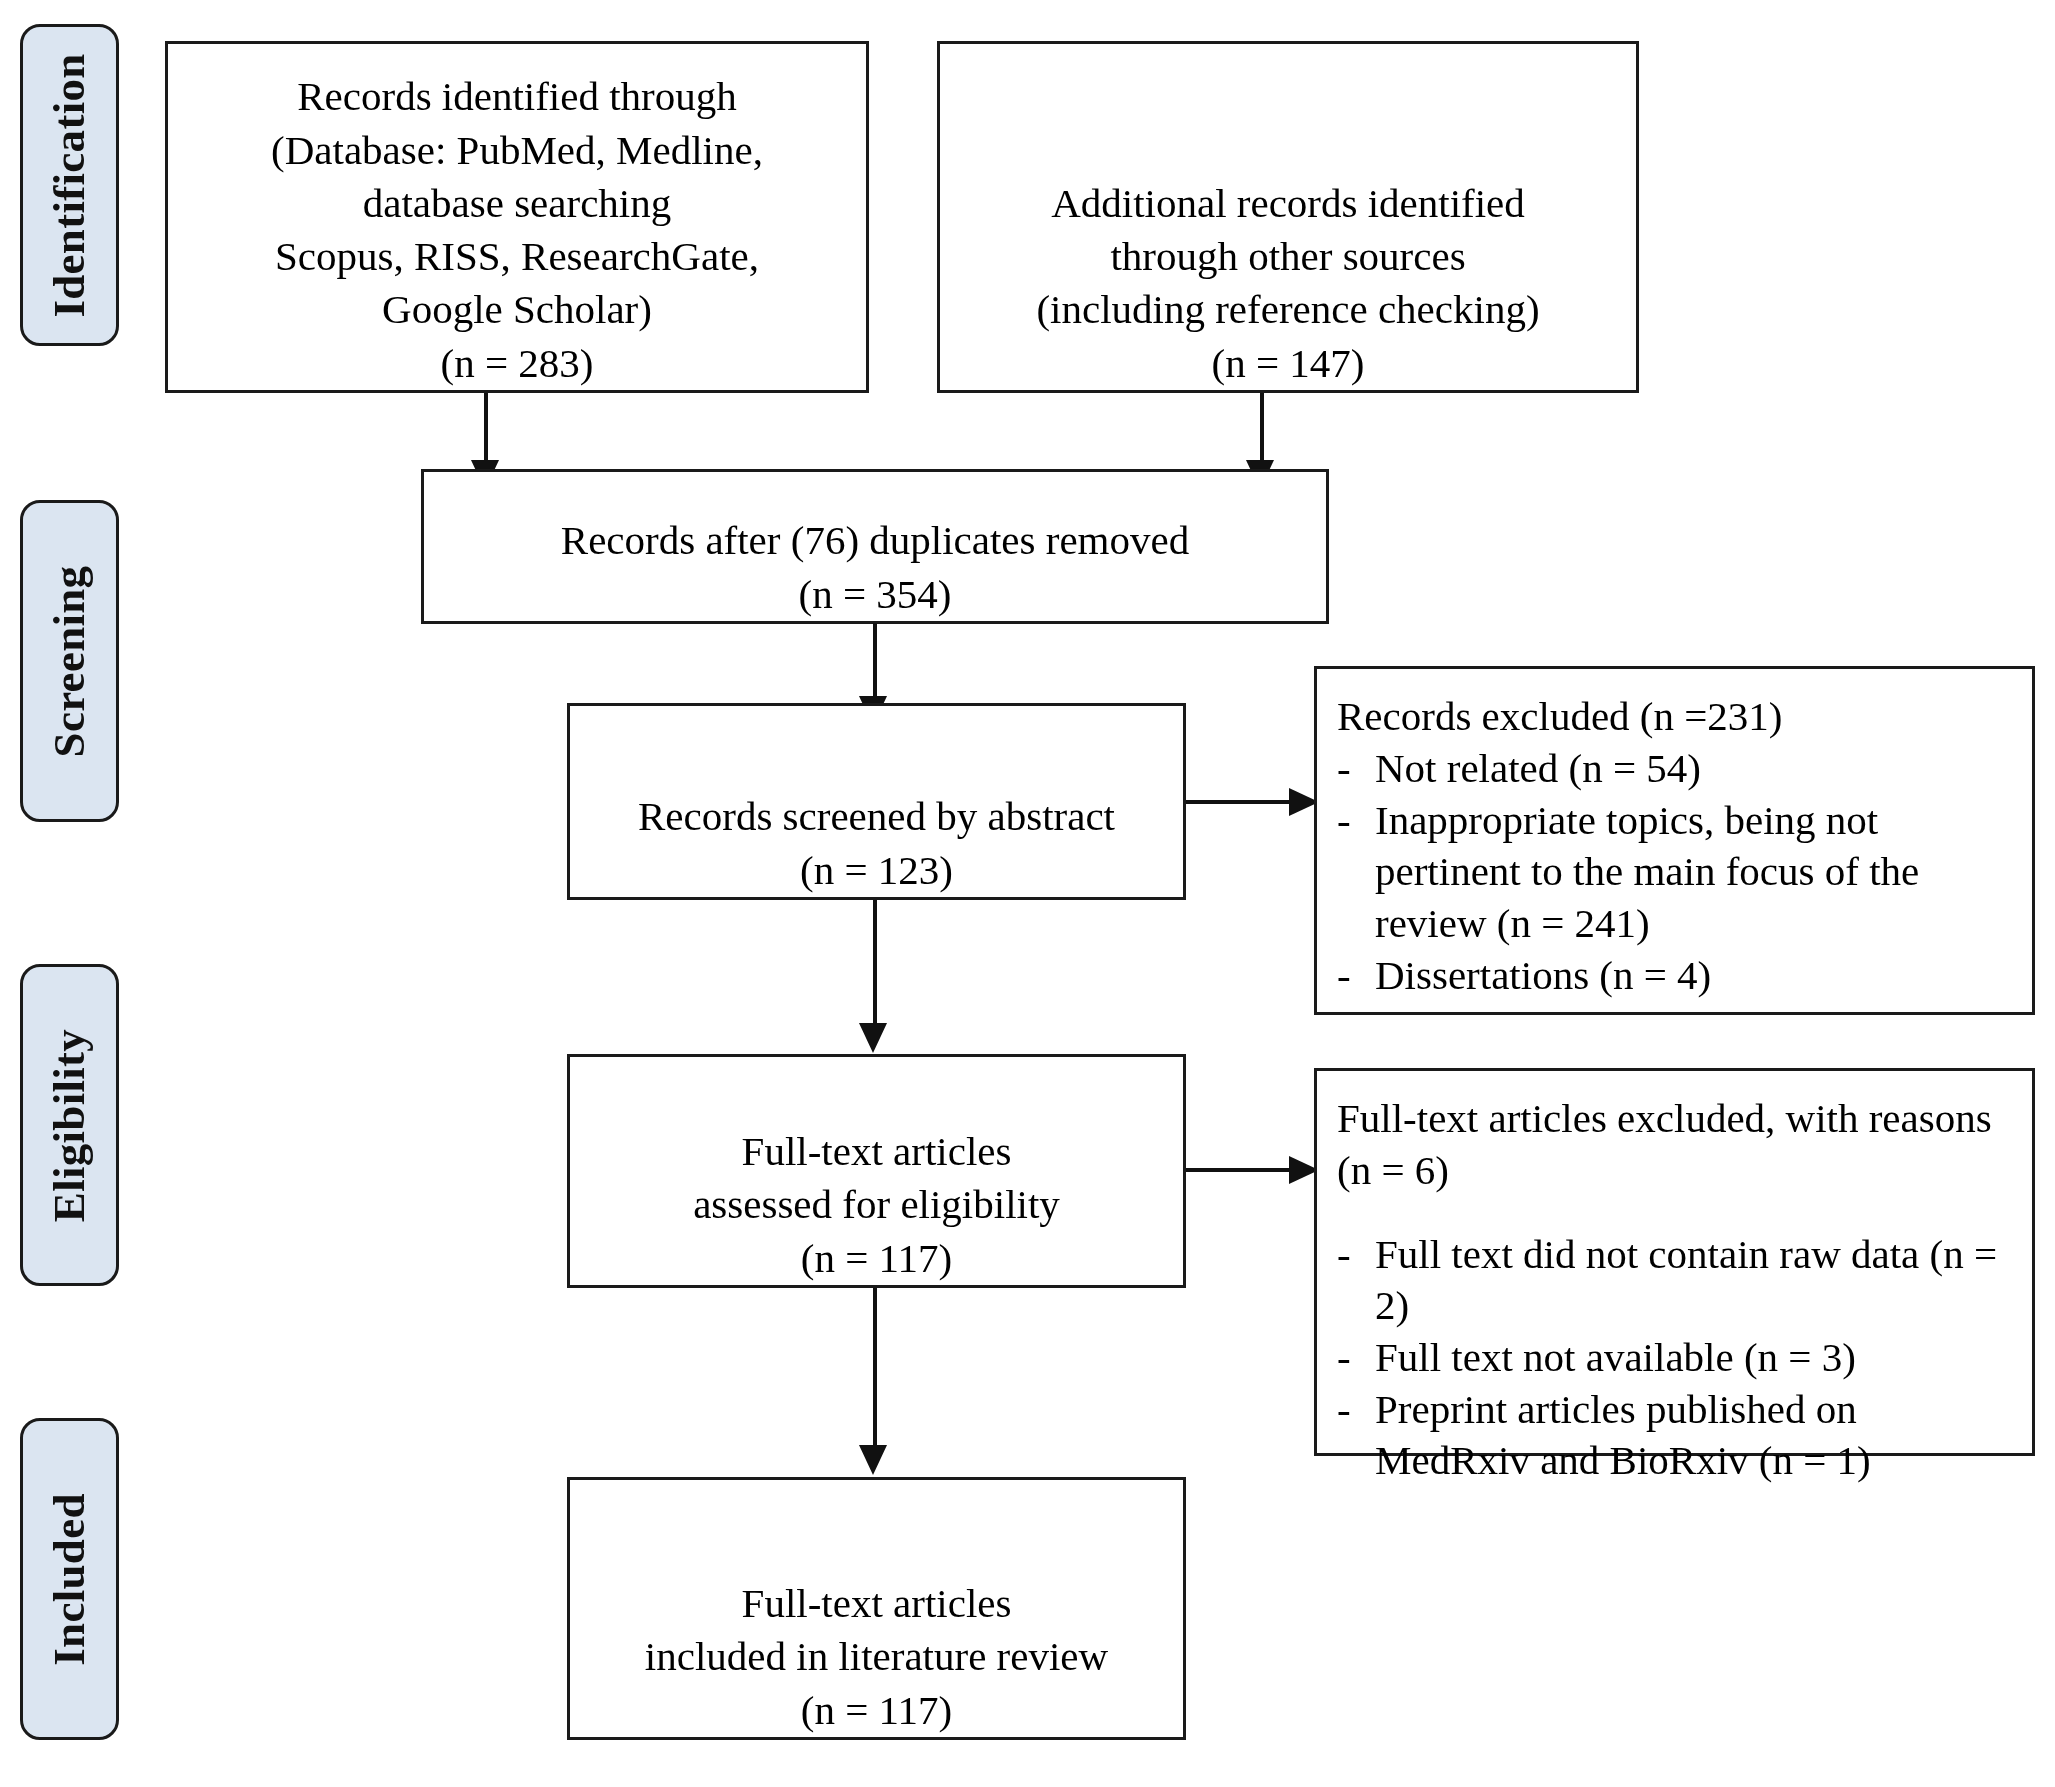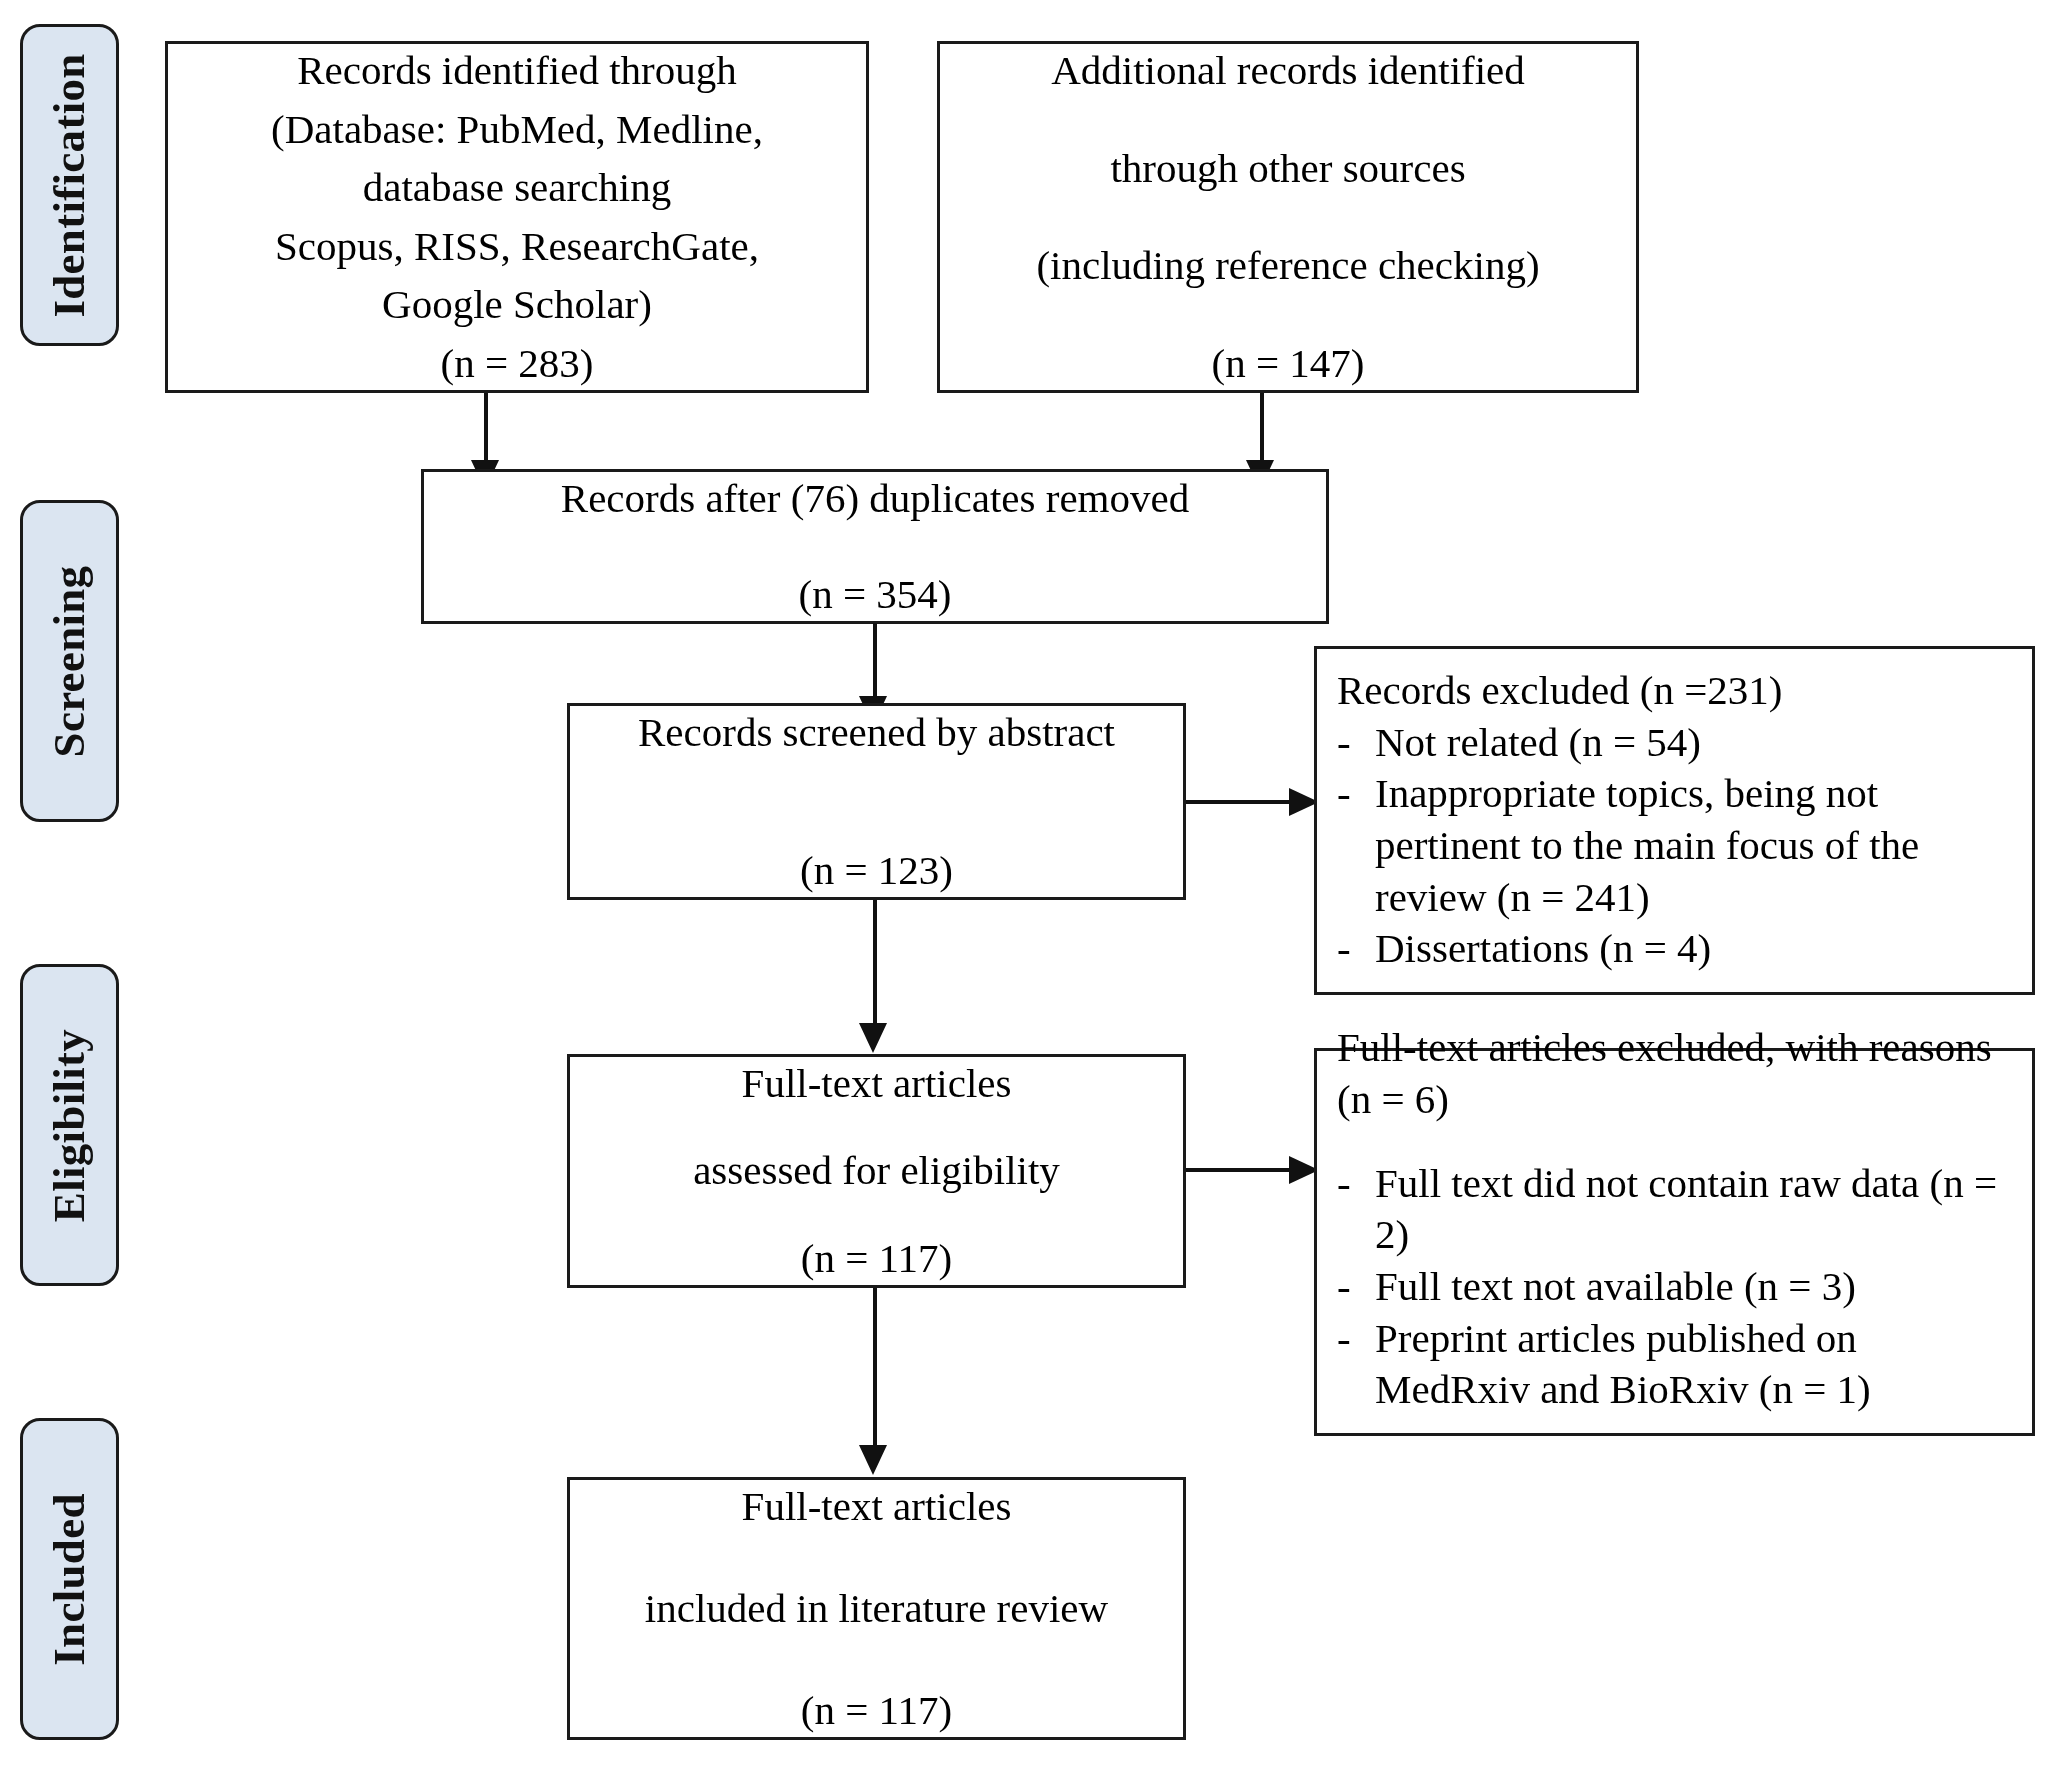--- a/index.html
+++ b/index.html
@@ -40,33 +40,34 @@
   }
 
   
   .flow-box {
     position: absolute;
     background: #ffffff;
     border: 3.3px solid #1a1a1a;
     box-sizing: border-box;
     display: flex;
     flex-direction: column;
-    justify-content: space-between;
+    justify-content: flex-end;
   }
   .flow-box.centered { align-items: center; text-align: center; }
   .flow-box .line {
     font-size: 41px;
     line-height: 1.30;
     white-space: nowrap;
   }
 
   
   .flow-box.listbox {
-    justify-content: flex-end;
+    justify-content: flex-start;
     padding: 22.4px 17px 17px 20px;
+    margin-top: 20px;
   }
   .flow-box.listbox .head {
     font-size: 41px;
     line-height: 1.26;
   }
   .flow-box.listbox ul {
     list-style: none;
     margin: 0;
     padding: 0;
     width: 100%;

